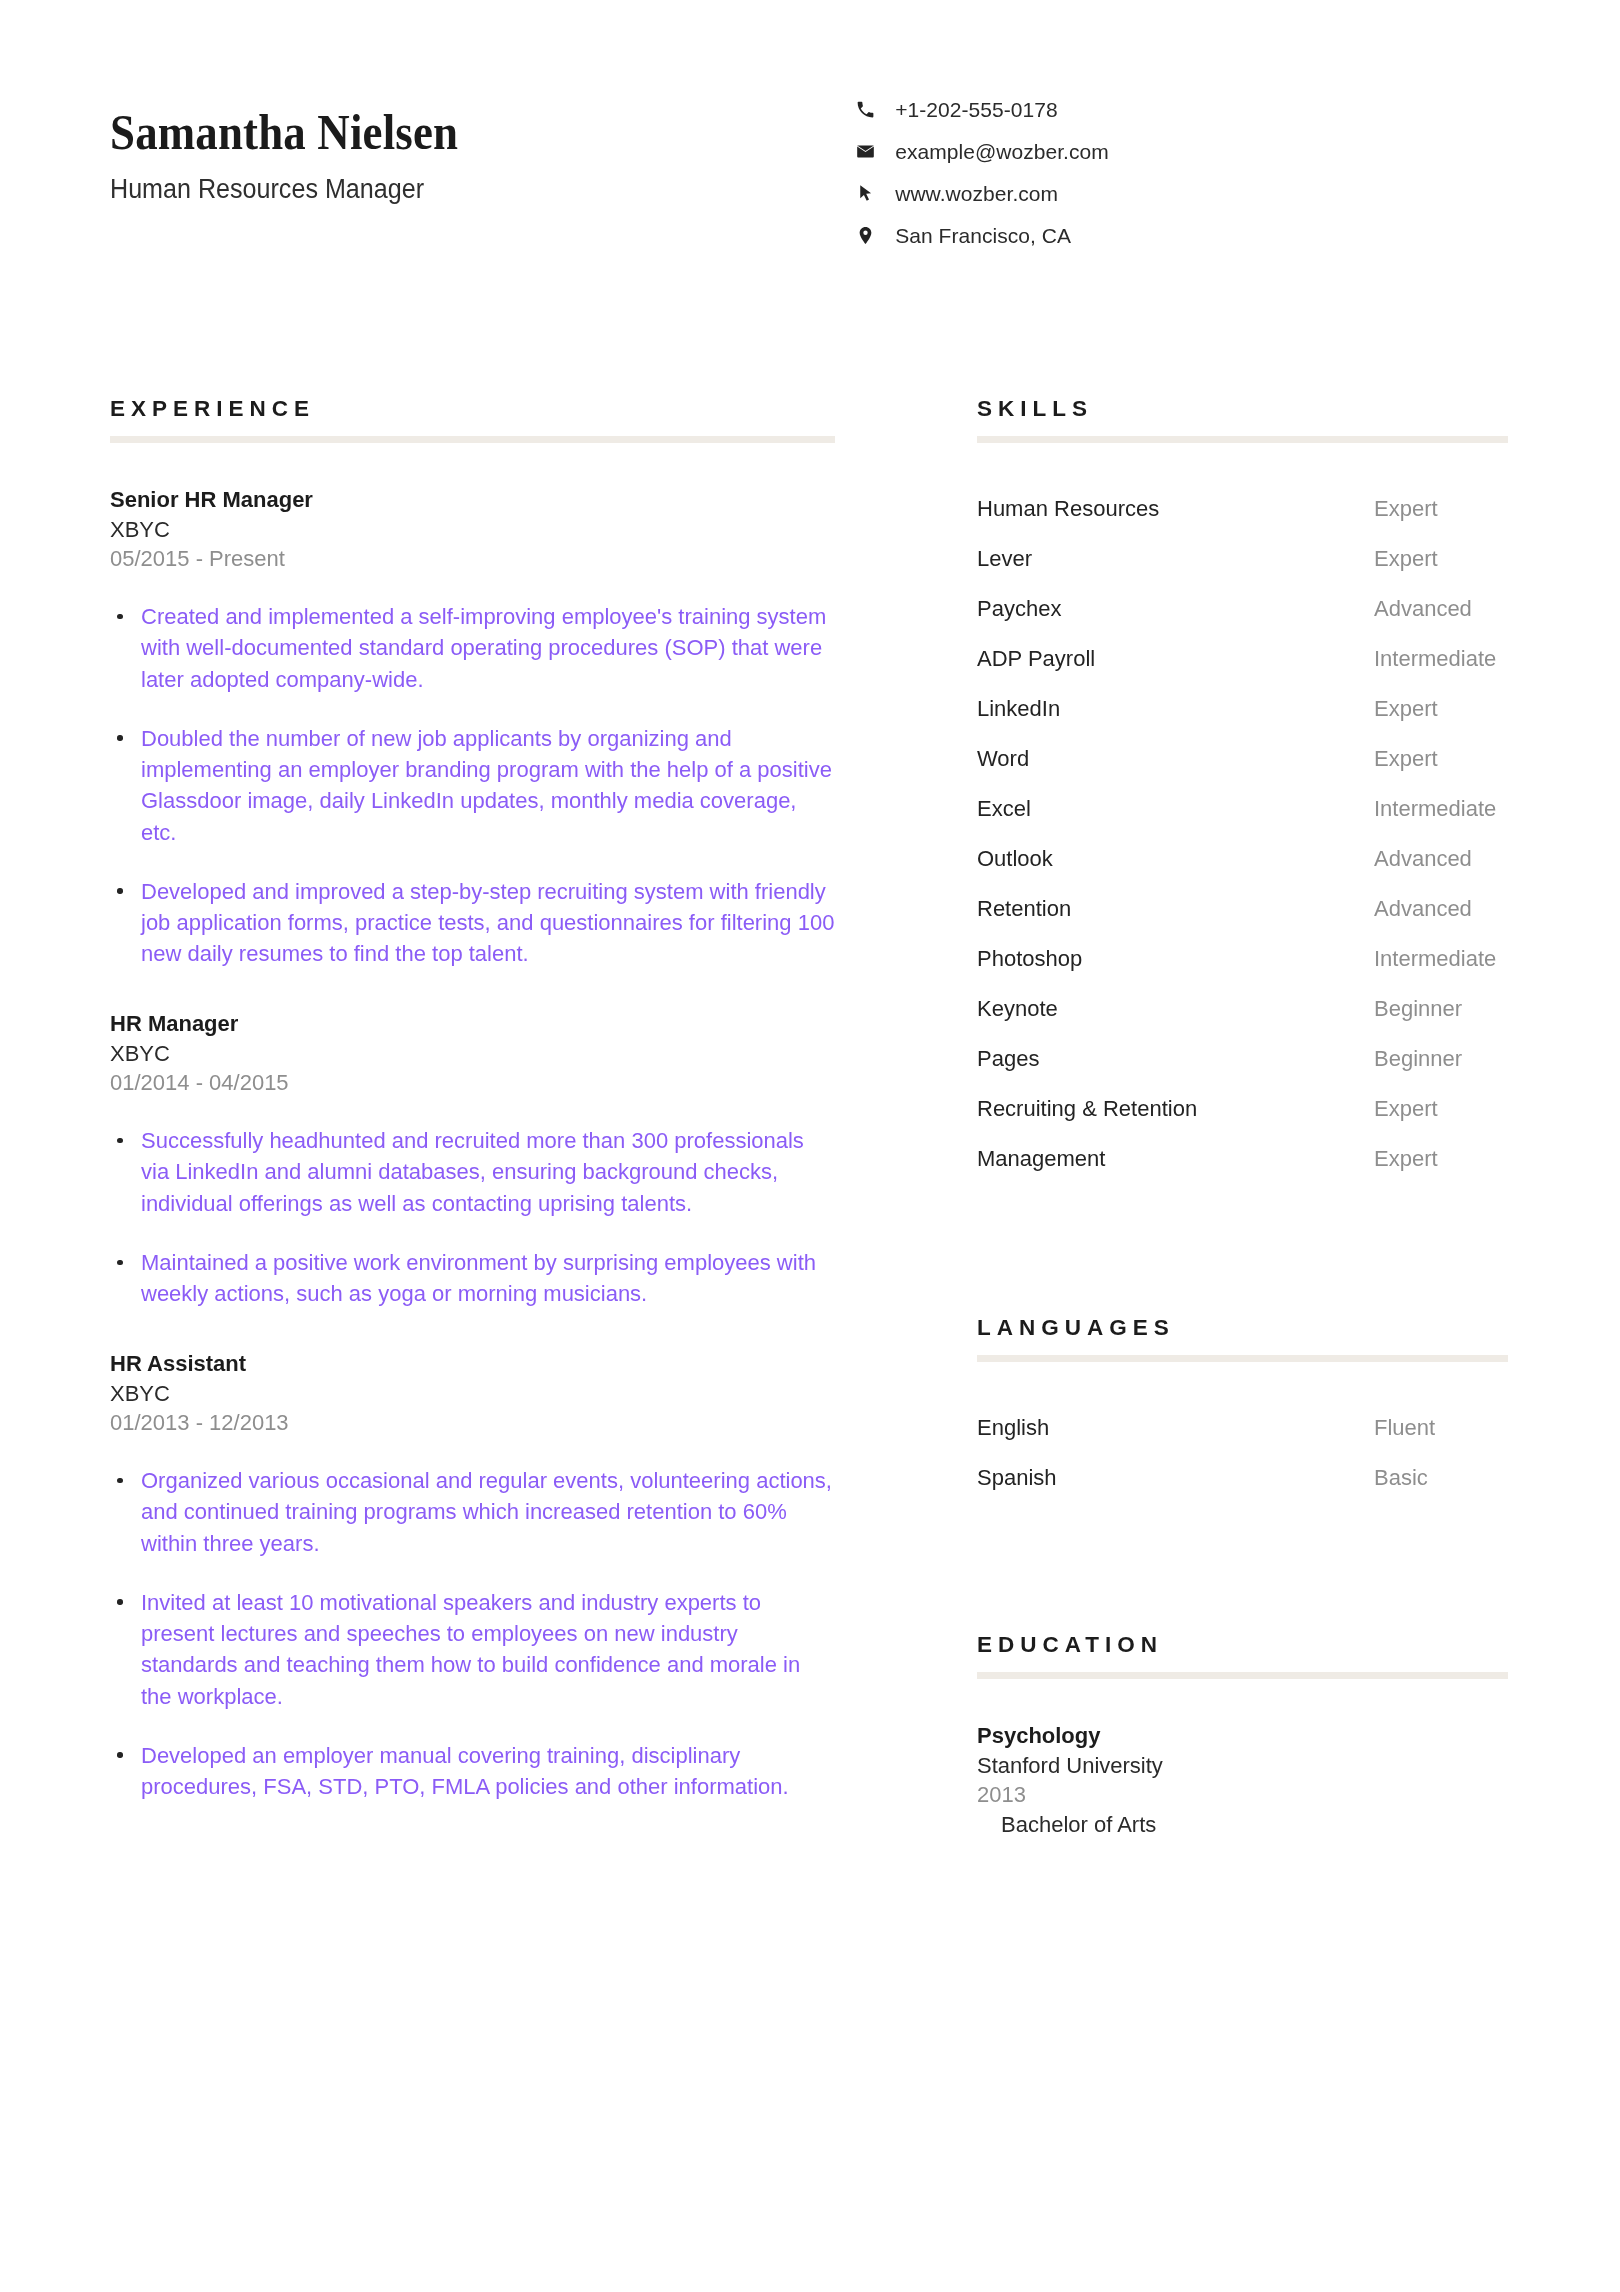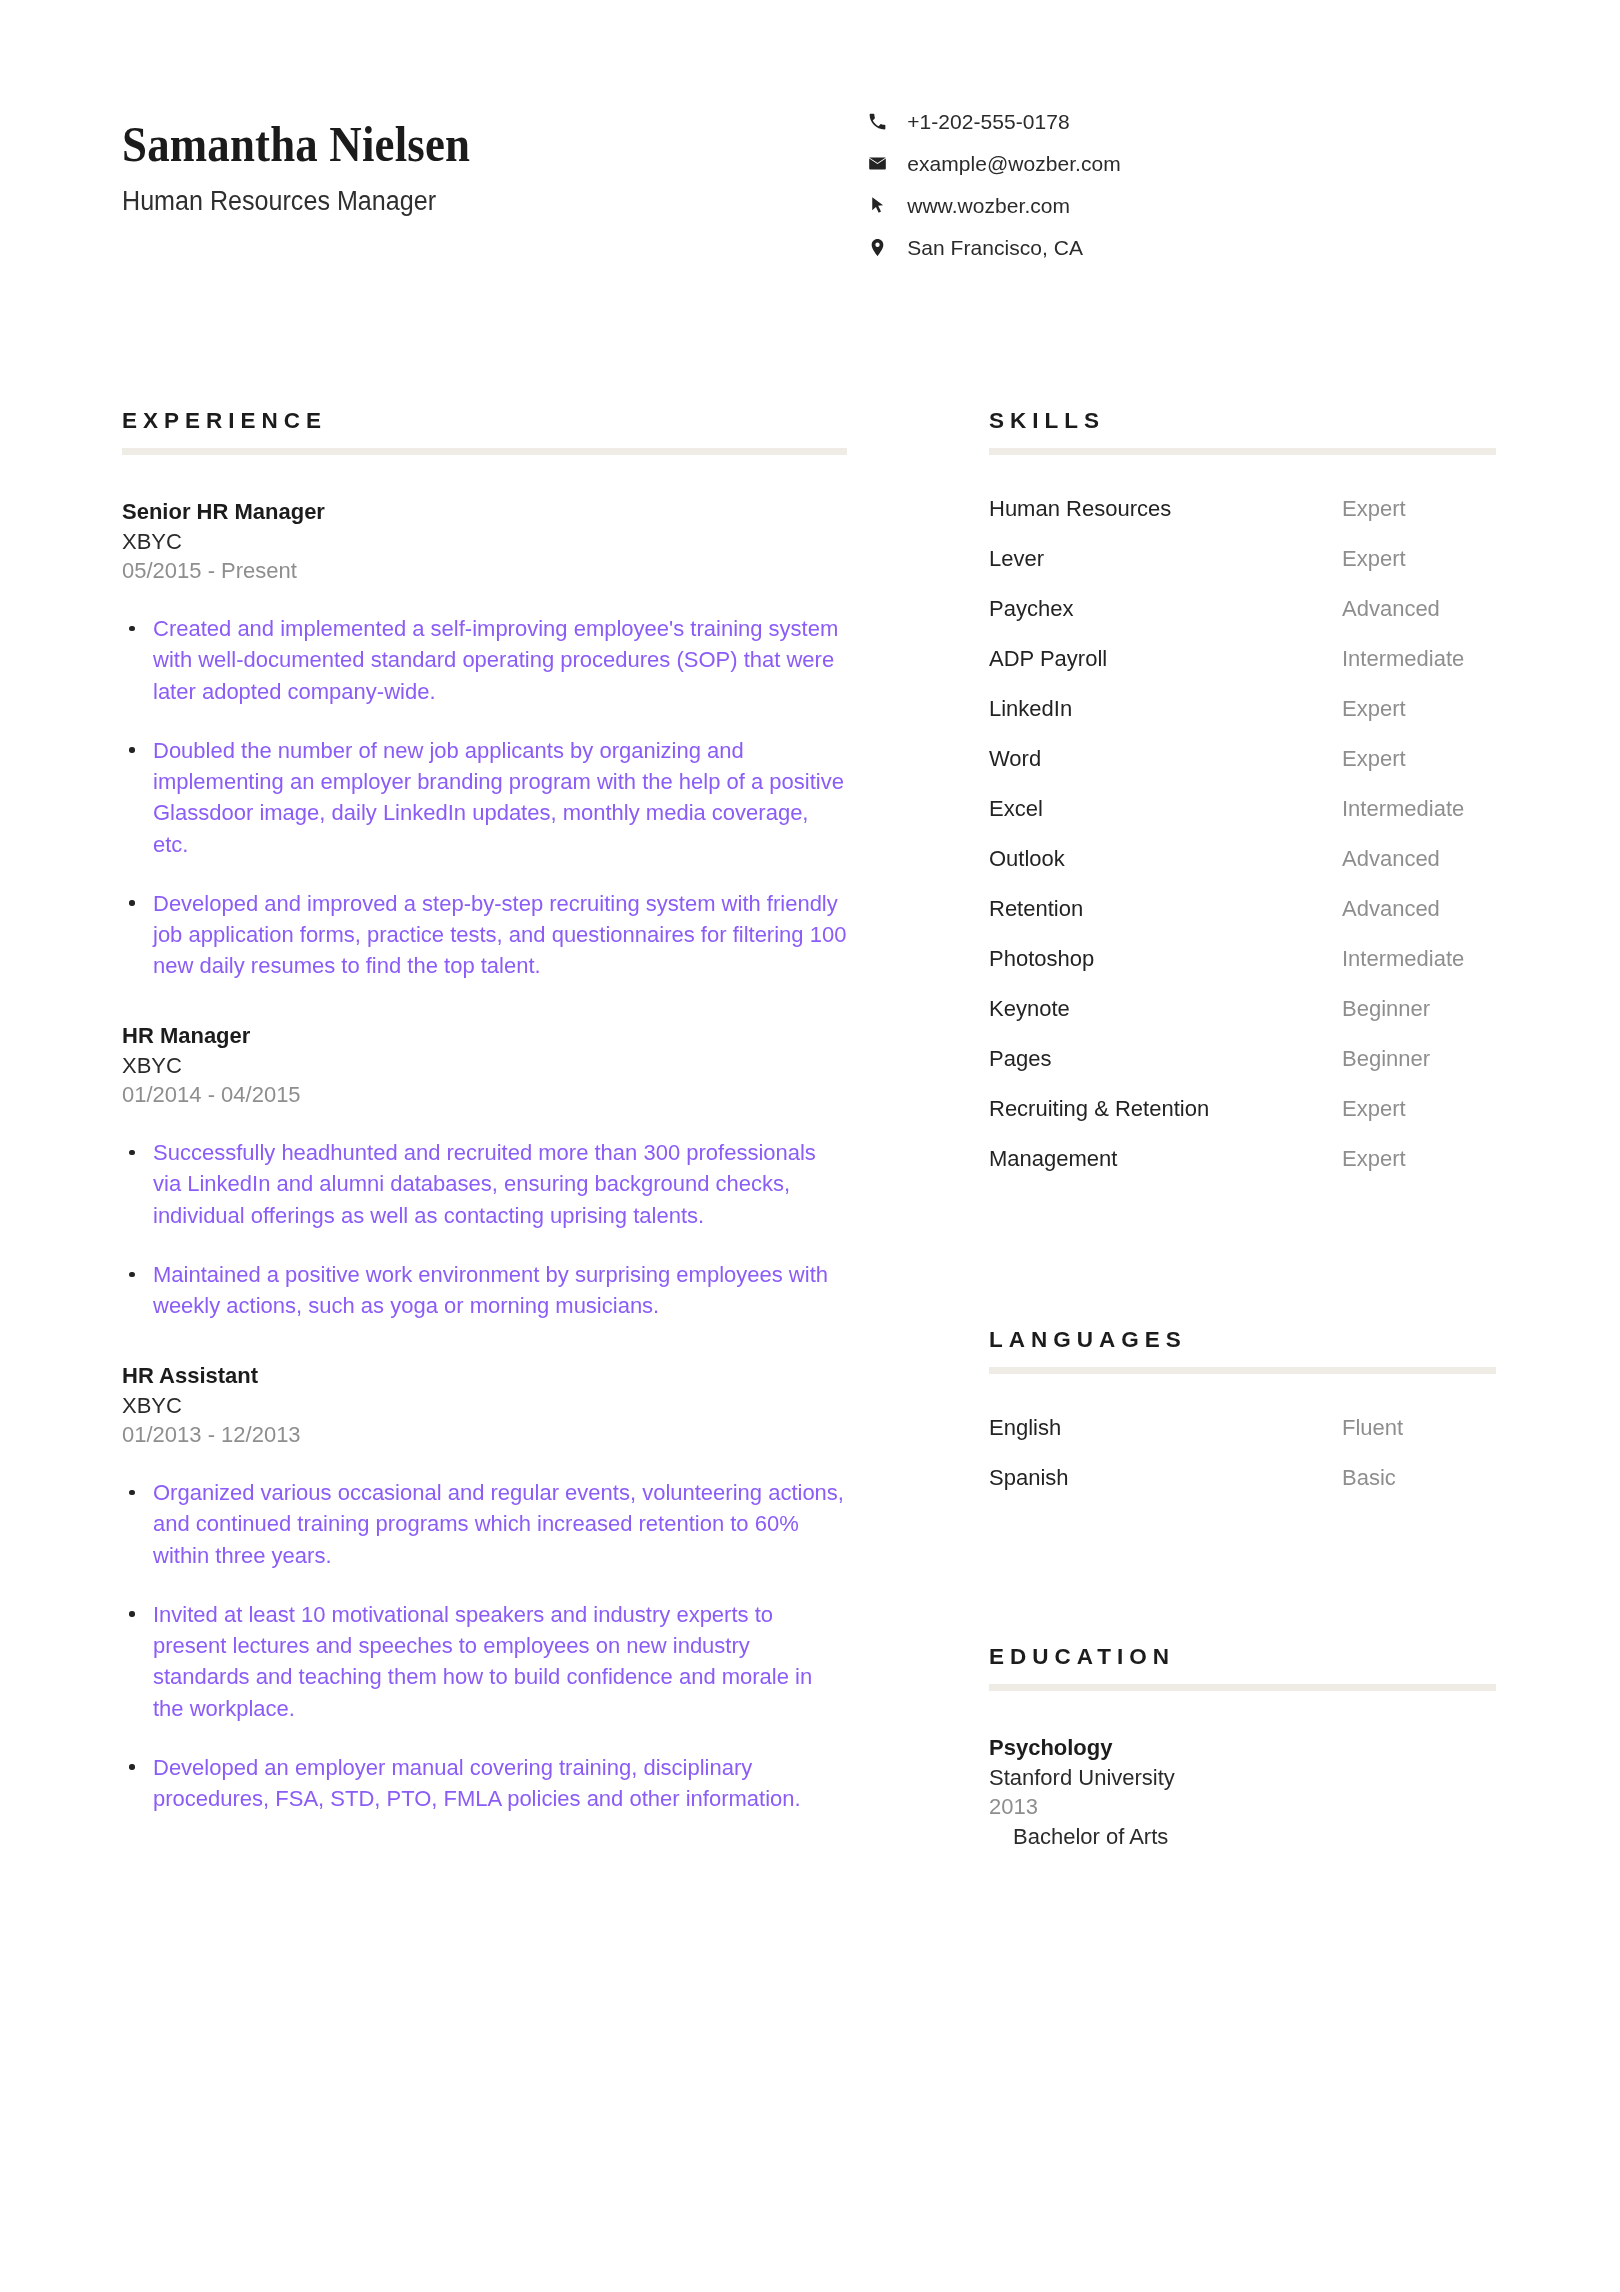--- a/index.html
+++ b/index.html
@@ -14,21 +14,21 @@
     font-family: "Liberation Sans", sans-serif;
     color: #2b2b2b;
     -webkit-font-smoothing: antialiased;
   }
 
   .page {
     position: relative;
     width: 1620px;
     height: 2078px;
     background: #ffffff;
-    padding: 16px;
+    padding: 4px;
     overflow: hidden;
   }
 
   
   .header {
     display: flex;
     align-items: flex-start;
     padding: 79px 108px 0 106px;
     min-height: 234px;
   }
@@ -173,22 +173,23 @@
     height: 5.4px;
     border-radius: 50%;
     background: #242424;
   }
 
   
   .kv-list { margin-top: 41px; }
 
   .kv-row {
     display: flex;
-    align-items: flex-start;
+    align-items: center;
     height: 50px;
+    gap: 44px;
   }
 
   .kv-key {
     flex: 0 0 353px;
     font-size: 22px;
     line-height: 1.2;
     color: #232323;
     white-space: nowrap;
   }
 

